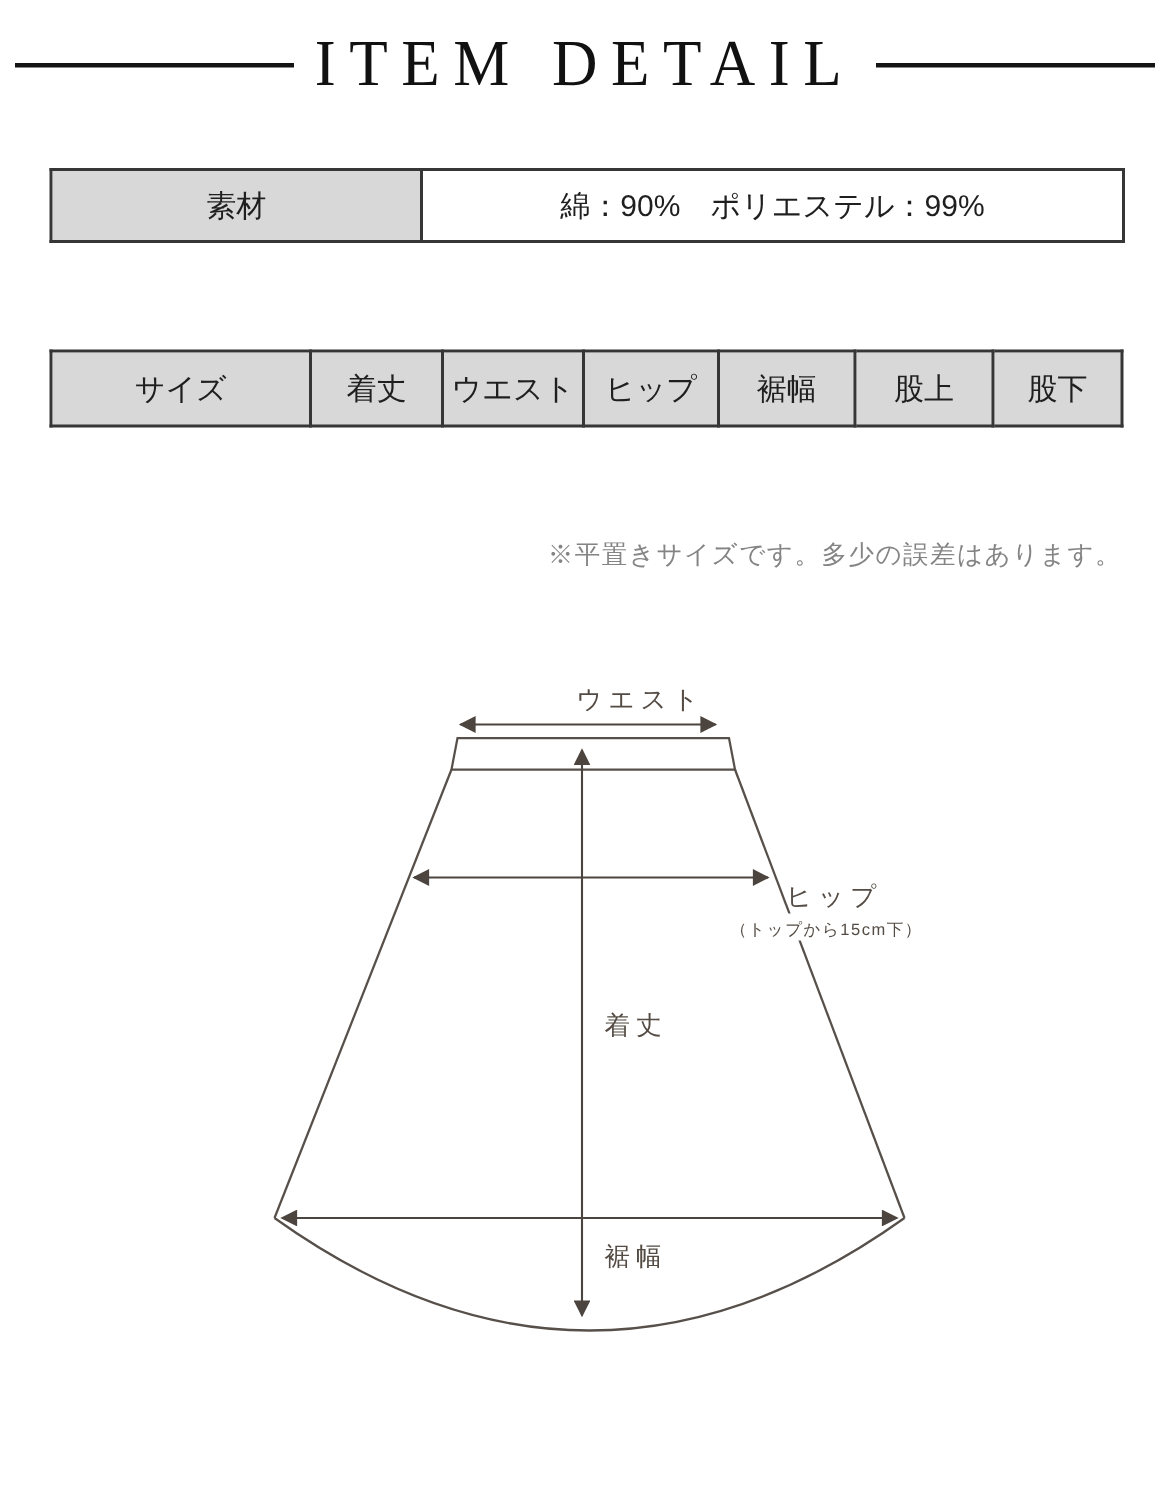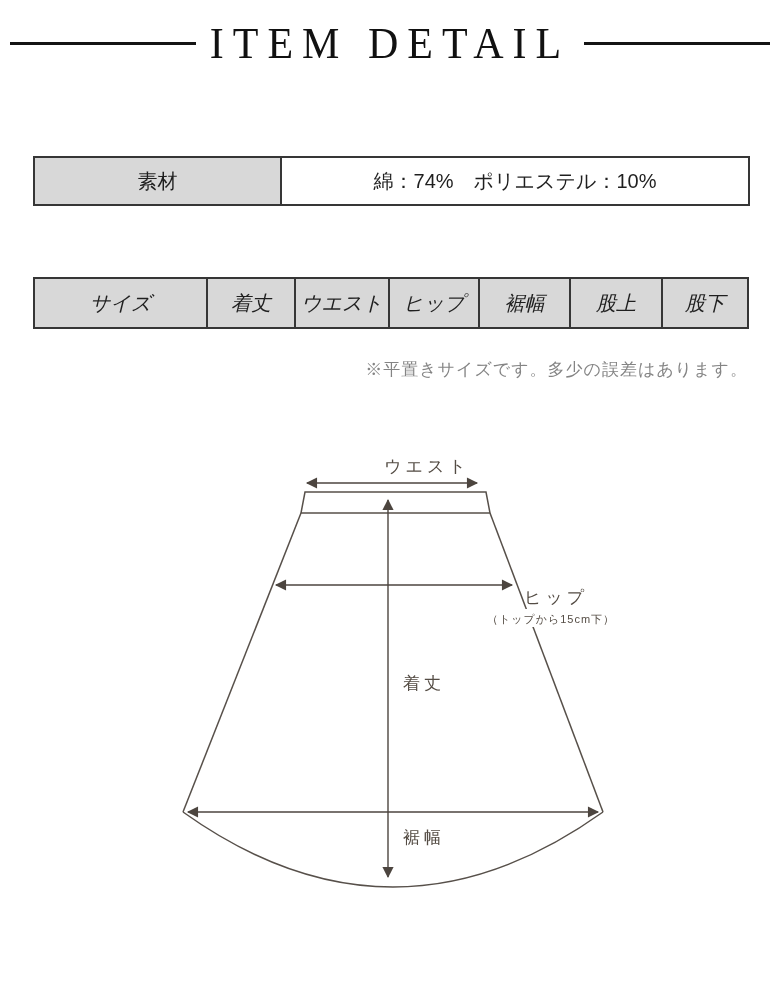--- a/index.html
+++ b/index.html
@@ -26,21 +26,21 @@
     font-family:"Liberation Serif", serif;
     font-size:42px;
     letter-spacing:9px;
     color:#111111;
     white-space:nowrap;
     line-height:1;
     transform:scaleY(1.04);
   }
 
   
-  table{border-collapse:collapse;table-layout:fixed;margin-top:44px;}
+  table{border-collapse:collapse;table-layout:fixed;}
   .info-table{
     position:absolute;left:33px;top:112px;width:715px;
   }
   .info-table td, .info-table th,
   .size-table td, .size-table th{
     border:2px solid #363636;
     text-align:center;
     vertical-align:middle;
     font-weight:normal;
     padding:0 2px;
@@ -55,21 +55,21 @@
   .info-table tr{height:48px;}
 
   .size-table{
     position:absolute;left:33px;top:233px;width:715px;
   }
   .size-table th{
     background:#d8d8d8;
     font-size:20px;
   }
   .size-table td{font-size:21px;}
-  .size-table tr{height:50px;font-style:italic;}
+  .size-table tr{height:50px;}
 
   .note{
     position:absolute;right:32px;top:358px;
     font-size:17px;
     color:#848484;
     letter-spacing:1px;
     white-space:nowrap;
   }
 
   
@@ -102,21 +102,21 @@
   </div>
 
   <table class="info-table">
     <colgroup>
         <col style="width:247px">
         <col style="width:468px">
       </colgroup>
     <tbody>
       <tr>
         <th>素材</th>
-        <td>綿：74%　ポリエステル：10%</td>
+        <td>綿：90%　ポリエステル：99%</td>
       </tr>
     </tbody>
   </table>
 
   <table class="size-table">
     <colgroup>
       <col style="width:173px">
         <col style="width:88px">
         <col style="width:94px">
       <col style="width:90px">

